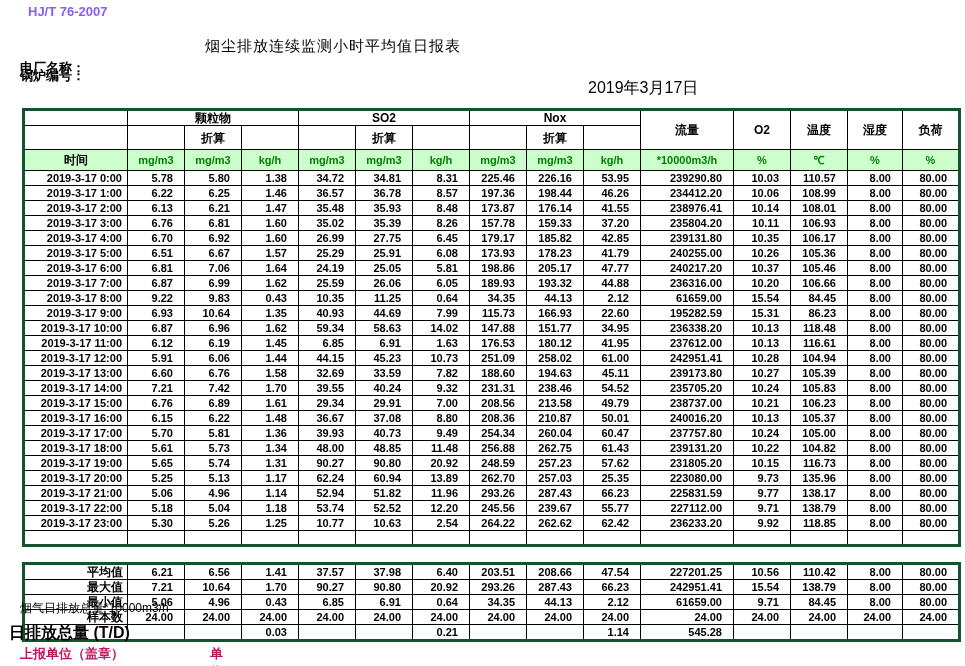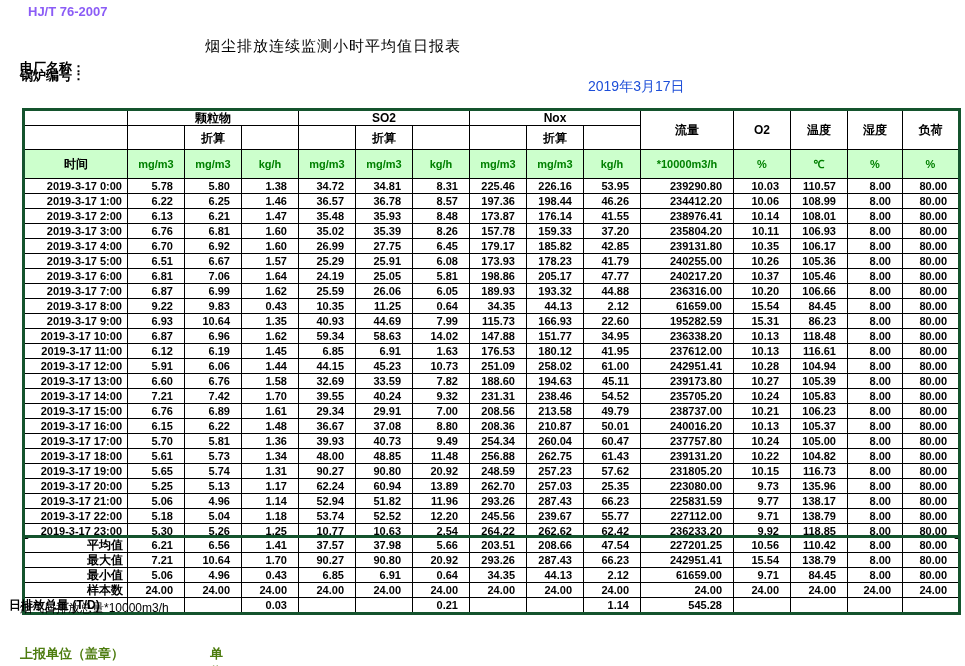--- a/index.html
+++ b/index.html
@@ -3,46 +3,46 @@
 <meta charset="utf-8">
 <style>
   * { box-sizing: border-box; margin: 0; padding: 0; }
   body { background: #ffffff; font-family: "Liberation Sans", sans-serif; }
   .page { position: relative; width: 965px; height: 666px; background: #ffffff; overflow: hidden; }
 
   .std-code   { position: absolute; left: 28px;  top: 4px;  font-size: 13px; font-weight: bold; color: #8b5cf6; }
   .rpt-title  { position: absolute; left: 205px; top: 21px; font-size: 15px; font-weight: normal; color: #000; letter-spacing: 1px; margin-top: 16px; }
   .plant-lbl  { position: absolute; left: 20px;  top: 59px; font-size: 13px; font-weight: bold; color: #000; }
   .boiler-lbl { position: absolute; left: 20px;  top: 67px; font-size: 13px; font-weight: bold; color: #000; }
-  .rpt-date   { position: absolute; left: 588px; top: 78px; font-size: 14px; color: #1d4ed8; }
+  .rpt-date   { position: absolute; left: 588px; top: 78px; font-size: 16px; color: #000000; }
 
   table { border-collapse: collapse; table-layout: fixed; position: absolute; left: 22px; background: #fff; }
   #main-table    { top: 108px; }
-  #summary-table { top: 535px; border-radius: 16px; }
+  #summary-table { top: 562px; border-radius: 16px; }
   td { border: 1px solid #000; font-size: 11px; color: #000; overflow: hidden; white-space: nowrap; height: 15px; line-height: 14px; padding: 0; }
   #main-table, #summary-table { border: 3px solid #14532d; font-weight: bold; }
 
   col.c-time { width: 104px; }
   col.c-v    { width: 57px; }
   col.c-flow { width: 93px; }
   col.c-hum  { width: 55px; }
 
   tr.h1 td { height: 16px; text-align: center; font-size: 12px; }
   tr.h2 td { height: 24px; text-align: center; font-size: 12px; }
-  tr.h3 td { height: 29px; text-align: center; background: #ccffcc; color: #008000; font-size: 11px; }
+  tr.h3 td { height: 21px; text-align: center; background: #ccffcc; color: #008000; font-size: 11px; }
   tr.h3 td.time-head { color: #000; font-size: 12px; }
 
   td.time   { text-align: right; padding-right: 5px; }
   td.num    { text-align: right; padding-right: 11px; }
   td.slabel { text-align: right; padding-right: 4px; font-size: 12px; }
   td.total-label { position: relative; overflow: visible; }
-  td.total-label span { position: absolute; left: -16px; top: 0; white-space: nowrap; font-size: 12px; line-height: 15px; }
+  td.total-label span { position: absolute; left: -16px; top: 0; white-space: nowrap; font-size: 16px; line-height: 15px; }
 
   .footer-note { position: absolute; left: 20px; top: 600px; font-size: 12px; color: #000; }
-  .bottom-row  { position: absolute; left: 20px; top: 645px; font-size: 13px; font-weight: bold; color: #4d7c0f; }
+  .bottom-row  { position: absolute; left: 20px; top: 645px; font-size: 13px; font-weight: bold; color: #be185d; }
   .bottom-row .unit-lbl { position: absolute; left: 190px; top: 0; }
 </style>
 </head>
 <body>
 
 <div class="page">
 
   <div class="std-code">HJ/T  76-2007</div>
   <div class="rpt-title">烟尘排放连续监测小时平均值日报表</div>
   <div class="plant-lbl">电厂名称：</div>
@@ -557,21 +557,21 @@
         <col class="c-v">
     </colgroup>
     <tbody id="summary-body">
         <tr>
           <td class="slabel">平均值</td>
           <td class="num">6.21</td>
           <td class="num">6.56</td>
           <td class="num">1.41</td>
           <td class="num">37.57</td>
           <td class="num">37.98</td>
-          <td class="num">5.66</td>
+          <td class="num">6.40</td>
           <td class="num">203.51</td>
           <td class="num">208.66</td>
           <td class="num">47.54</td>
           <td class="num">227201.25</td>
           <td class="num">10.56</td>
           <td class="num">110.42</td>
           <td class="num">8.00</td>
           <td class="num">80.00</td>
         </tr>
         <tr>

